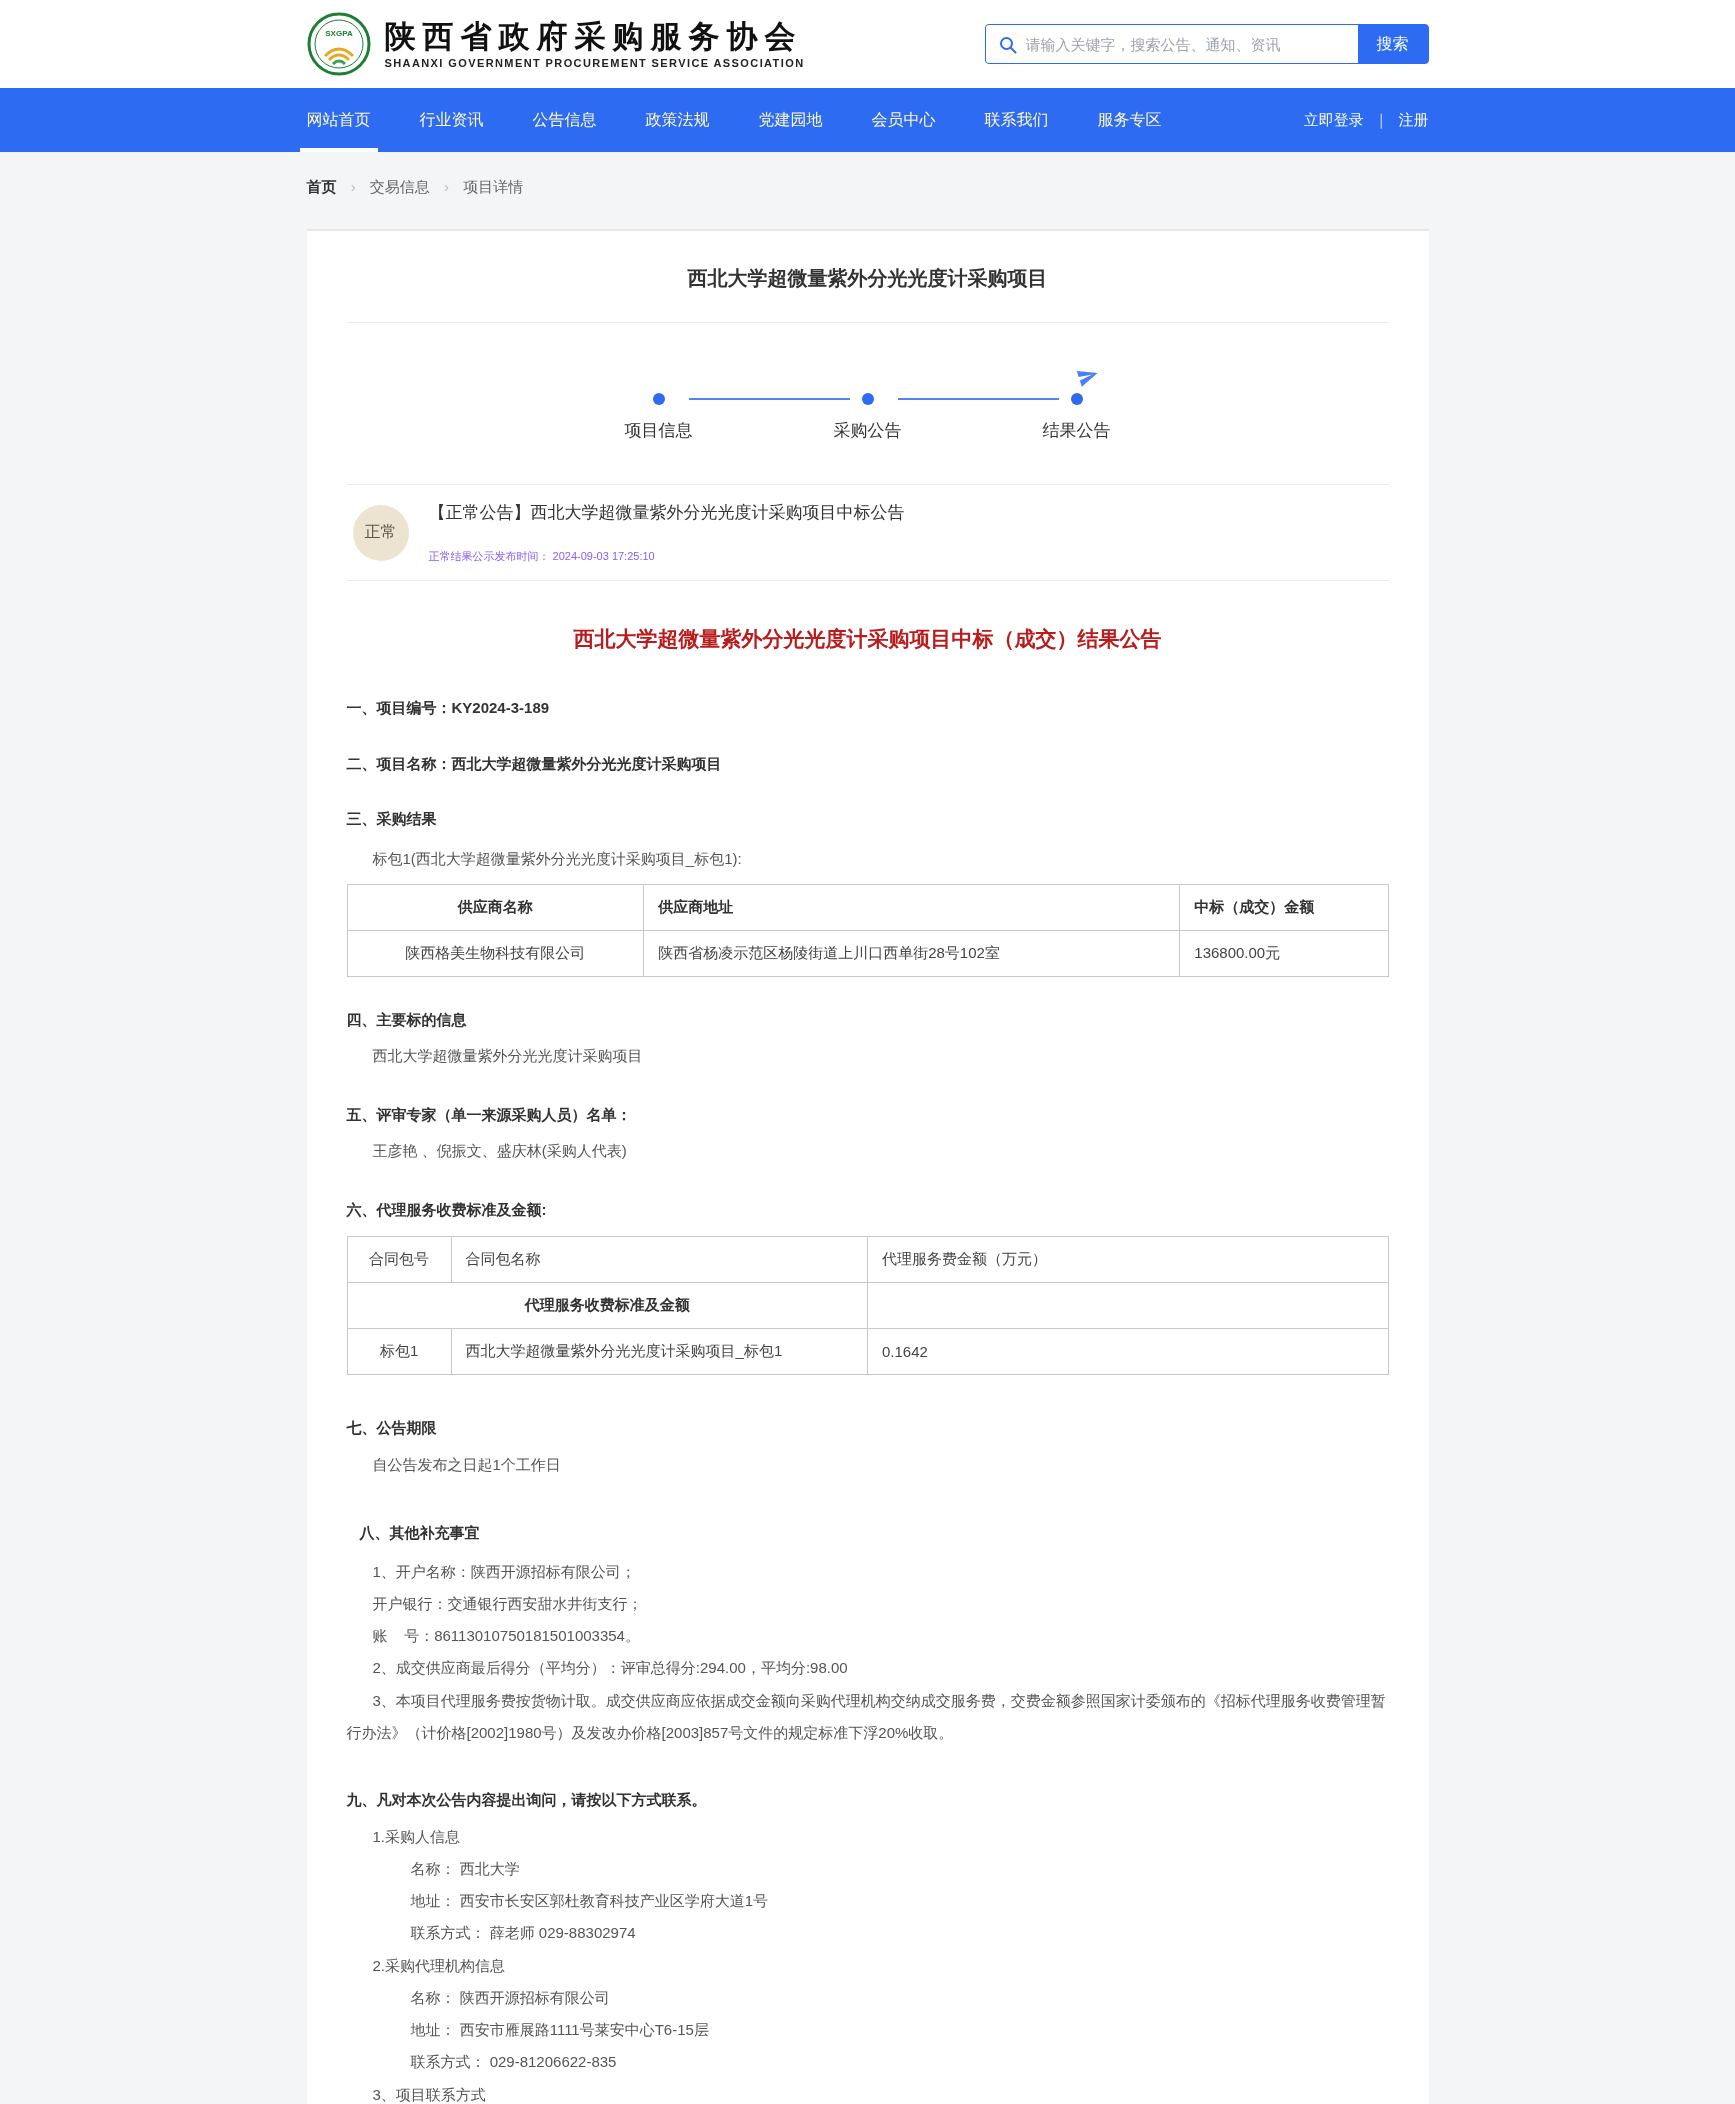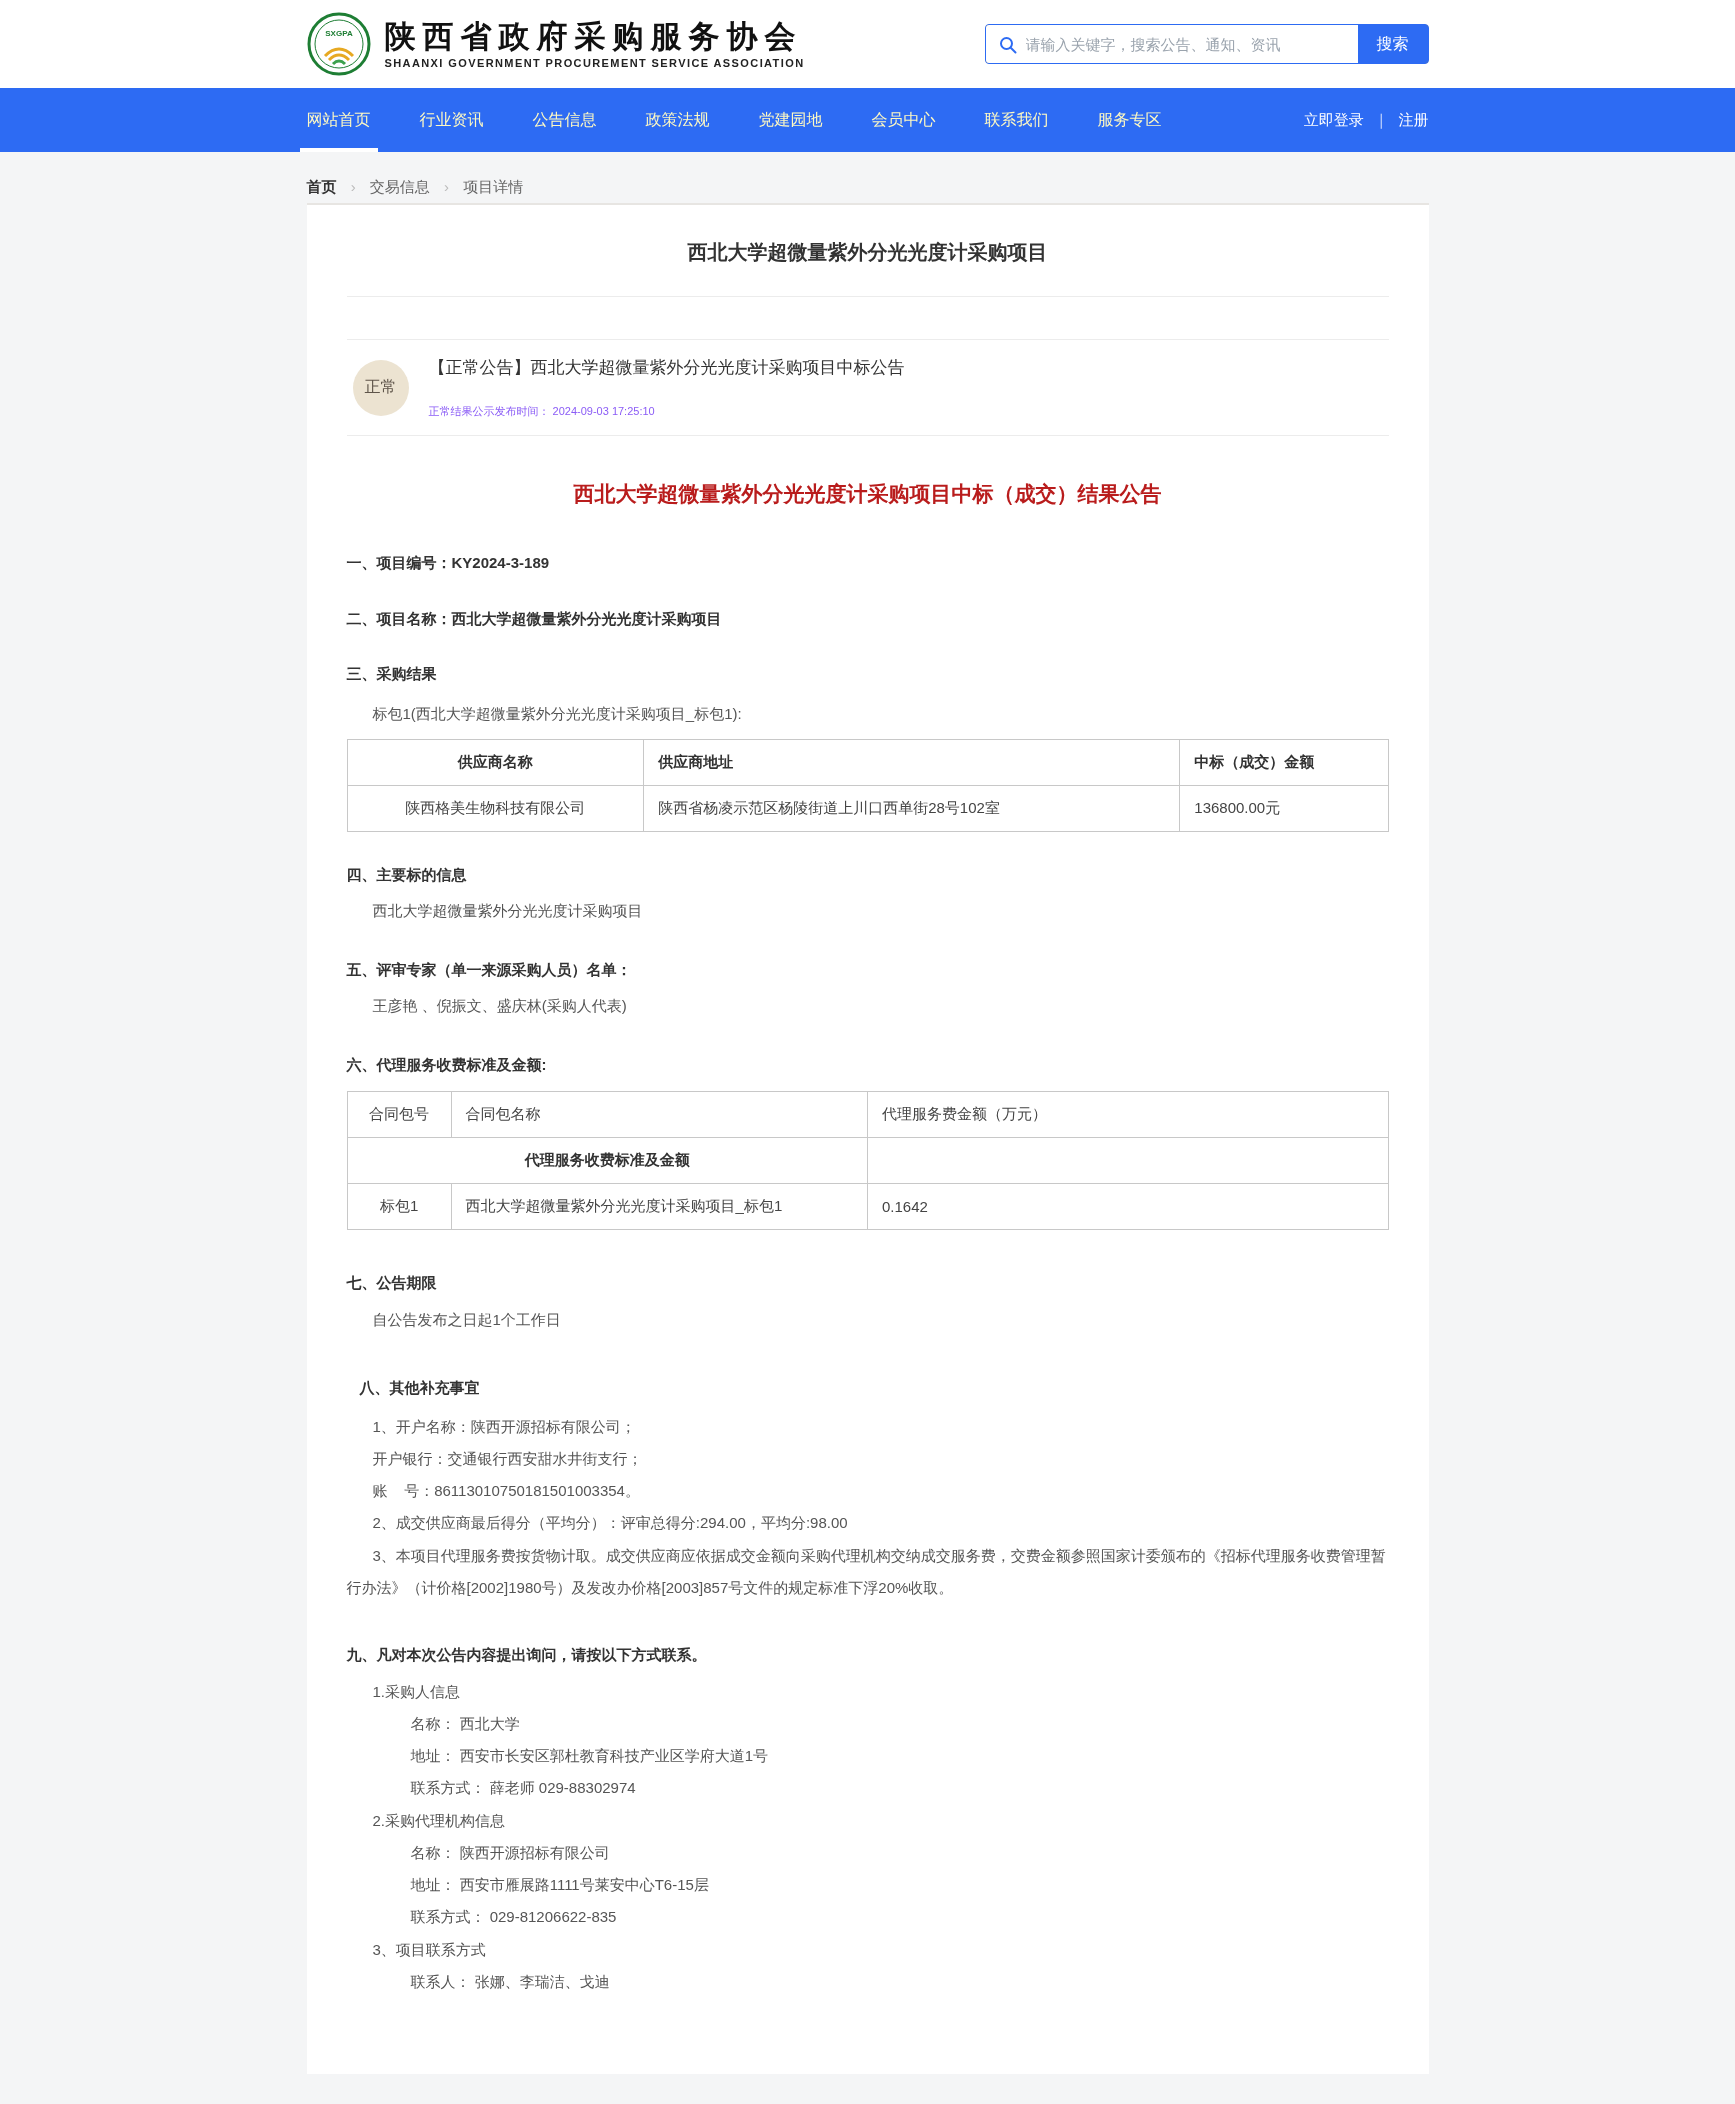--- a/index.html
+++ b/index.html
@@ -29,21 +29,21 @@
   .nav { background:#2d6bf3; height:64px; }
   .nav .container { display:flex; align-items:stretch; justify-content:space-between; height:64px; }
   .nav-items { display:flex; }
   .nav-item { position:relative; display:flex; align-items:center; color:#fef9c3; font-size:16px; margin-right:49px; cursor:pointer; }
   .nav-item.active::after { content:""; position:absolute; bottom:0; left:50%; transform:translateX(-50%); width:78px; height:4px; background:#fff; }
   .nav-right { display:flex; align-items:center; color:#fff; font-size:15px; }
   .nav-right .pipe { margin:0 10px; opacity:.85; }
   .nav-link { cursor:pointer; }
 
   
-  .breadcrumb { padding:26px 0 6px; font-size:15px; color:#777; }
+  .breadcrumb { padding:26px 0 32px; font-size:15px; color:#777; }
   .crumb-home { color:#333; font-weight:bold; cursor:pointer; }
   .crumb-sep { color:#bbb; margin:0 10px; }
   .crumb-link { cursor:pointer; color:#666; }
   .crumb-current { color:#666; }
 
   
   .card { background:#fff; border-top:2px solid #e7e5e2; padding:34px 40px 46px; }
   .project-title { text-align:center; font-size:20px; font-weight:bold; color:#333; padding-bottom:30px; border-bottom:1px solid #ececec; }
 
   
@@ -136,20 +136,39 @@
   <span class="crumb-sep">›</span>
   <span class="crumb-link">交易信息</span>
   <span class="crumb-sep">›</span>
   <span class="crumb-current">项目详情</span>
 </div>
 
 <div class="container card">
 
   <div class="project-title">西北大学超微量紫外分光光度计采购项目</div>
 
+  <div class="steps">
+    <div class="step">
+      <div class="step-dot"></div>
+      <div class="step-label">项目信息</div>
+    </div>
+    <div class="step">
+      <div class="step-dot"></div>
+      <div class="step-label">采购公告</div>
+    </div>
+    <div class="step">
+      <span class="plane">
+        <svg width="22" height="22" viewBox="0 0 24 24" transform="rotate(-18)">
+          <path d="M2.01 21L23 12 2.01 3 2 10l15 2-15 2z" fill="#4a80f7"></path>
+        </svg>
+      </span>
+      <div class="step-dot"></div>
+      <div class="step-label">结果公告</div>
+    </div>
+  </div>
 
   <div class="notice">
     <div class="notice-badge">正常</div>
     <div class="notice-body">
       <div class="notice-title">【正常公告】西北大学超微量紫外分光光度计采购项目中标公告</div>
       <div class="notice-time">正常结果公示发布时间： 2024-09-03 17:25:10</div>
     </div>
   </div>
 
   <div class="ann-heading">西北大学超微量紫外分光光度计采购项目中标（成交）结果公告</div>

